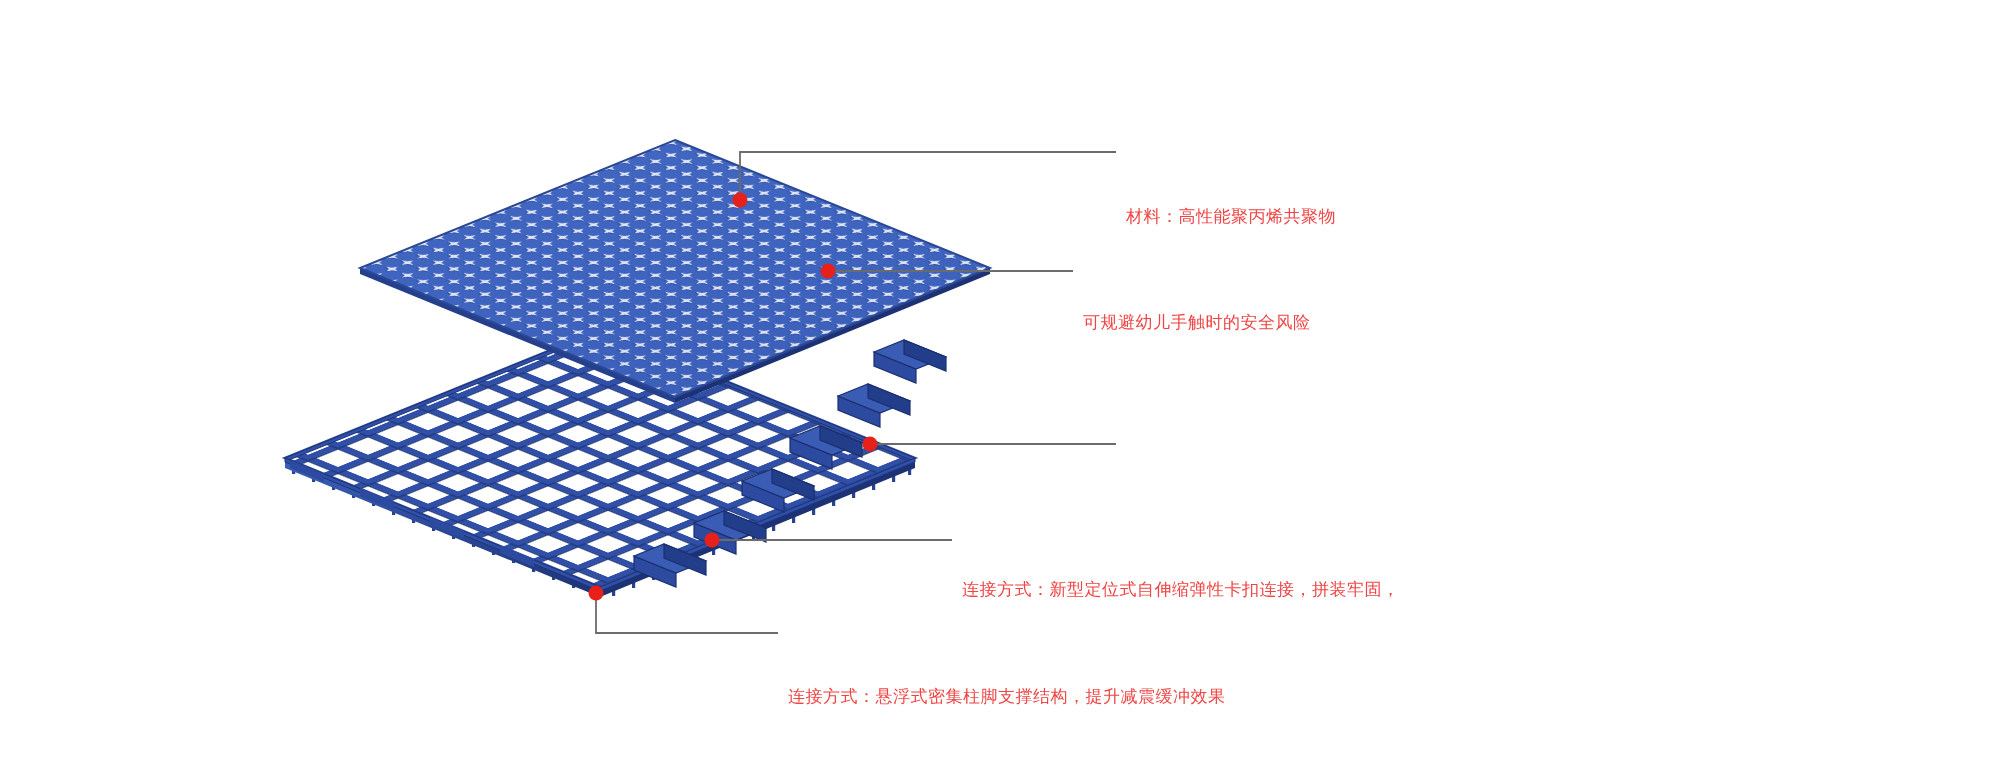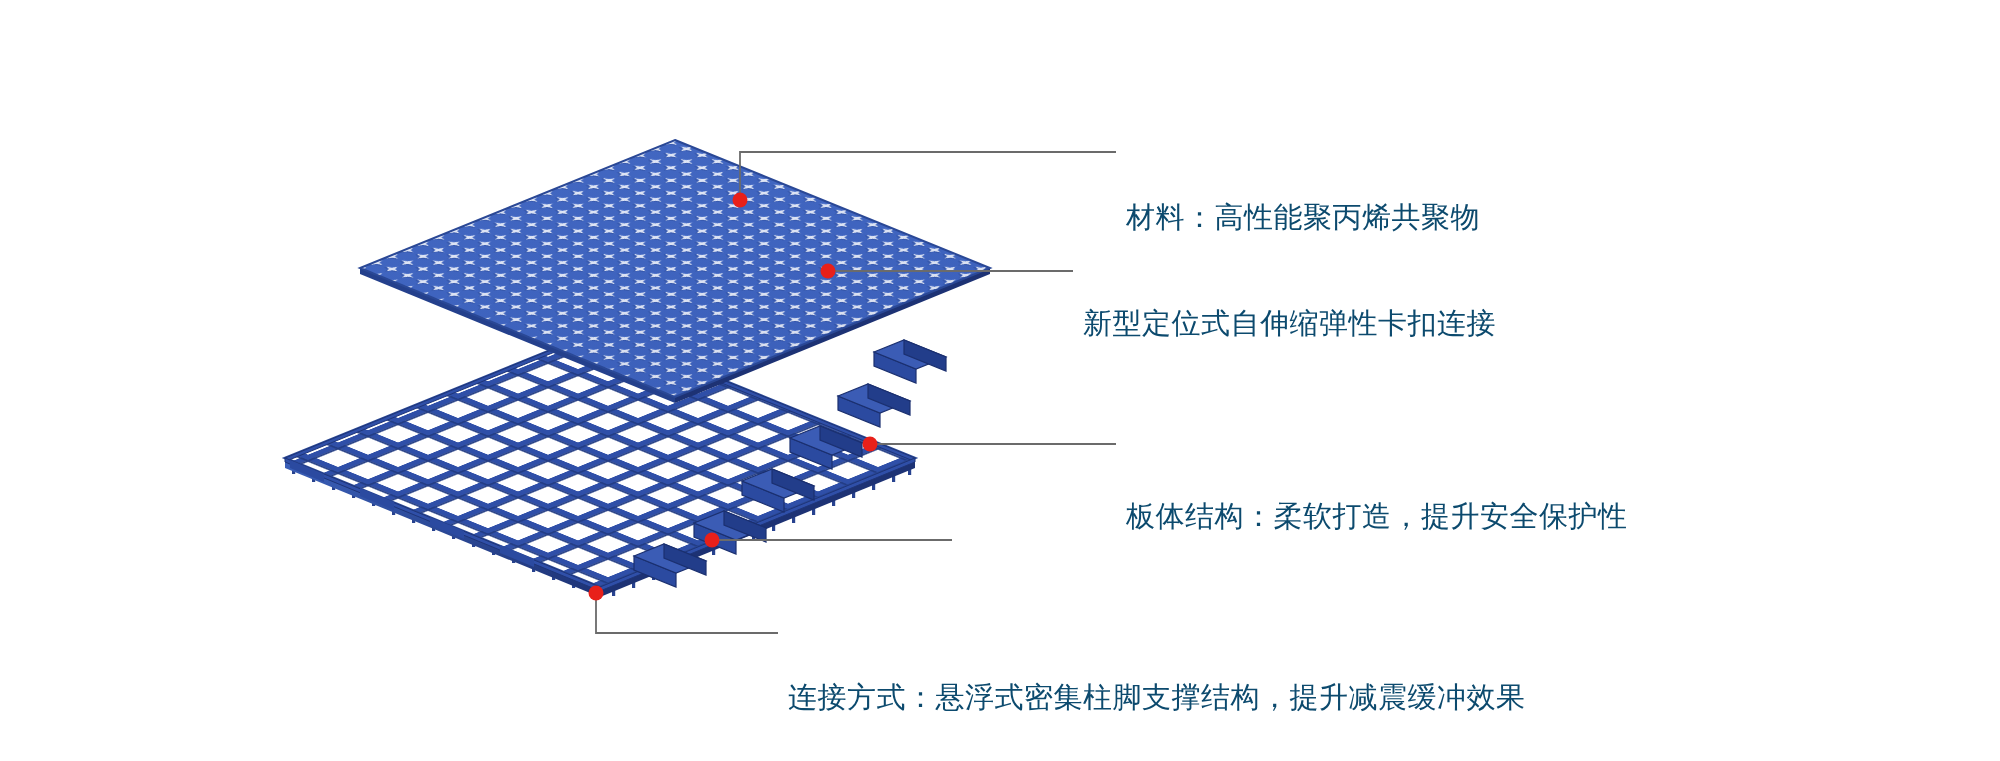--- a/index.html
+++ b/index.html
@@ -9,22 +9,22 @@
     background:#ffffff;
     font-family:"Liberation Sans","DejaVu Sans",sans-serif;
     position:relative;
   }
   #stage { position:absolute; inset:0; width:2000px; height:761px; }
   svg.canvas { position:absolute; left:0; top:0; width:2000px; height:761px; display:block; }
 
   .label-layer { position:absolute; left:0; top:0; width:2000px; height:761px; pointer-events:none; }
   .callout-text {
     position:absolute;
-    color:#0c4a6e;
-    font-size:29px;
+    color:#ef4444;
+    font-size:17px;
     line-height:36px;
     white-space:pre;
     letter-spacing:0.5px;
     pointer-events:auto;
   }
   .callout-text .ln { display:block; }
 </style>
 </head>
 <body>
 
@@ -218,28 +218,26 @@
     </g>
   </svg>
 
   <div class="label-layer">
 
     <div class="callout-text" style="left:1126px; top:127px;">
       <span class="ln">材料：高性能聚丙烯共聚物</span>
     </div>
 
     <div class="callout-text" style="left:1083px; top:233px;">
-      <span class="ln">新型定位式自伸缩弹性卡扣连接</span>
-    </div>
-
-    <div class="callout-text" style="left:1126px; top:426px;">
-      <span class="ln">板体结构：柔软打造，提升安全保护性</span>
-    </div>
+      <span class="ln">可规避幼儿手触时的安全风险</span>
+    </div>
+
 
     <div class="callout-text" style="left:962px; top:500px;">
+      <span class="ln">连接方式：新型定位式自伸缩弹性卡扣连接，拼装牢固，</span>
     </div>
 
     <div class="callout-text" style="left:788px; top:607px;">
       <span class="ln">连接方式：悬浮式密集柱脚支撑结构，提升减震缓冲效果</span>
     </div>
 
   </div>
 </div>
 
 </body></html>

